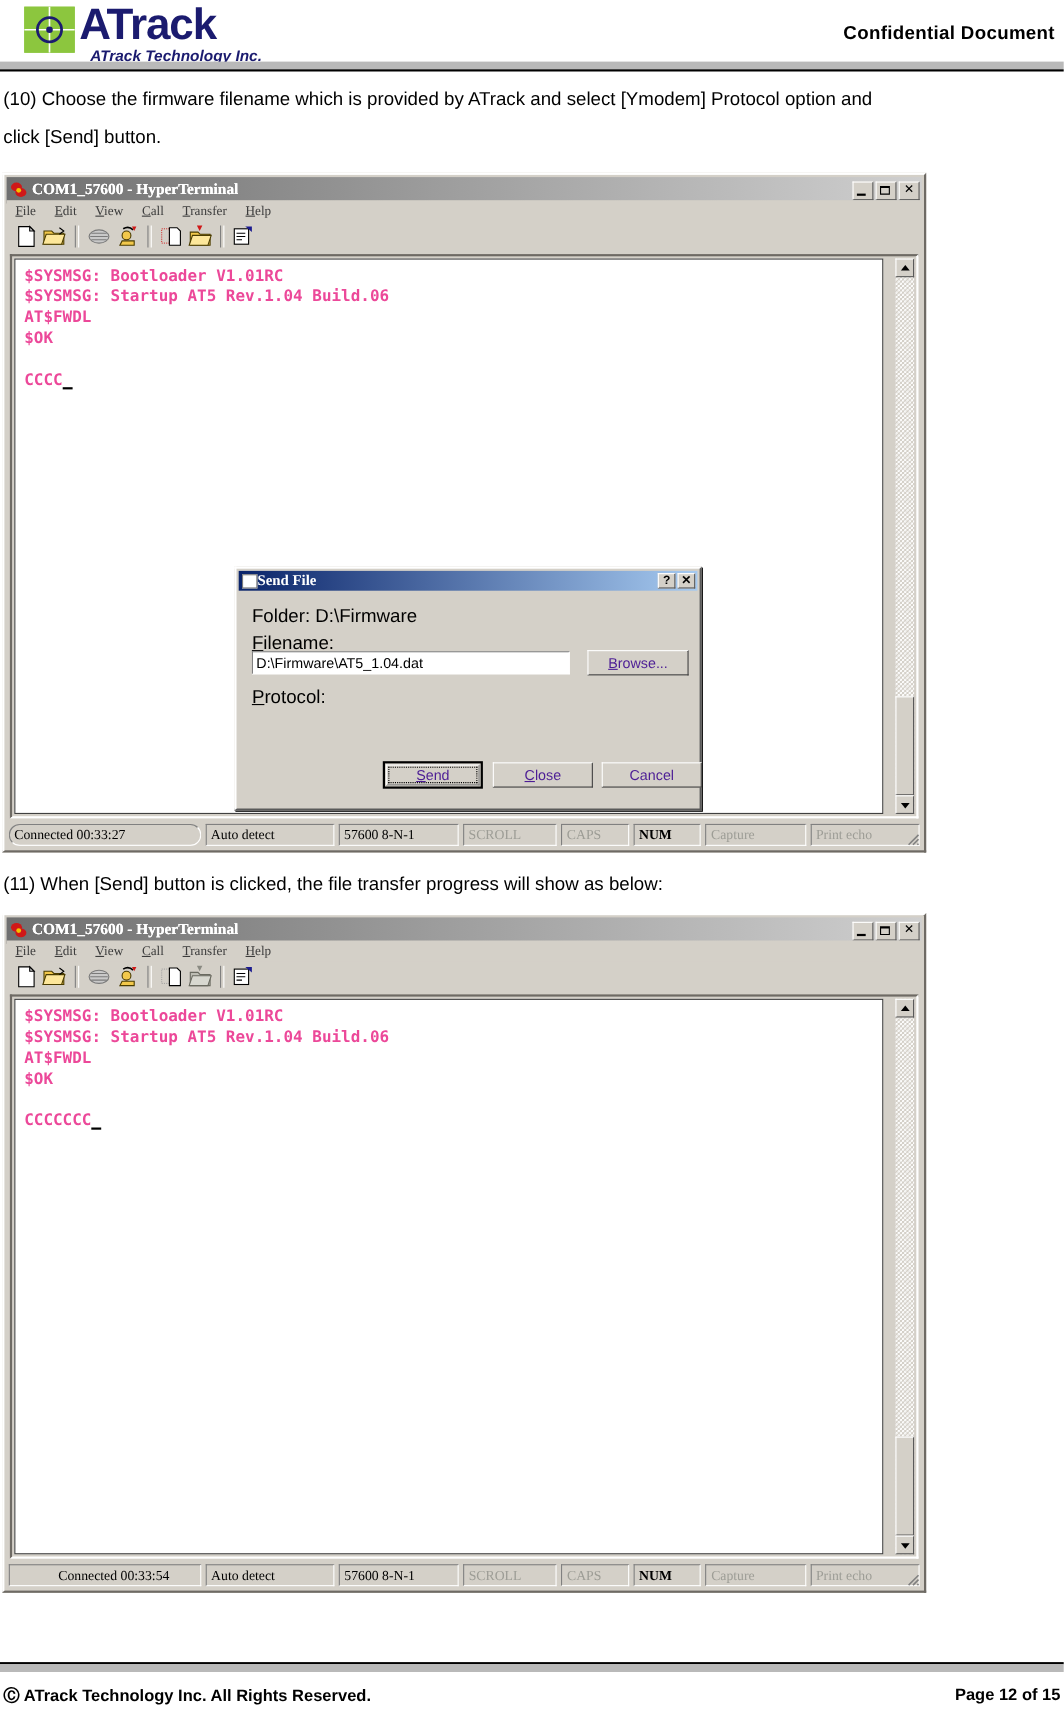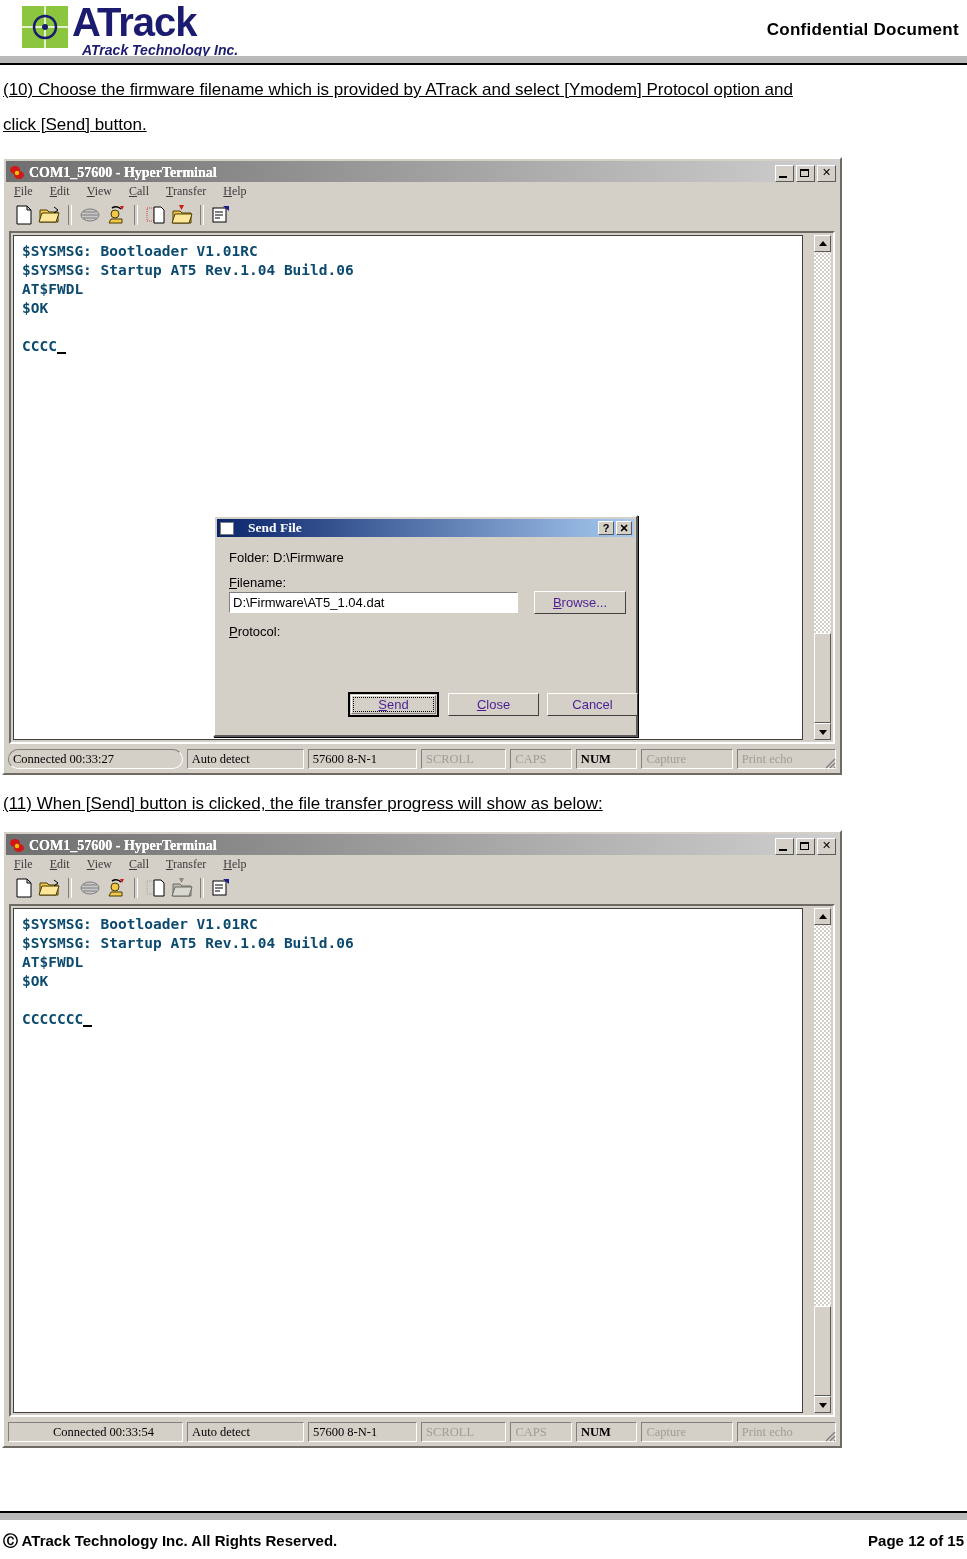--- a/index.html
+++ b/index.html
@@ -40,21 +40,21 @@
   .rule-top{
     position:absolute;left:0;top:56px;width:967px;height:7px;
     background:#b9b9b9;
   }
   .rule-top-line{
     position:absolute;left:0;top:63px;width:967px;height:2px;background:#000;
   }
   
   .para{
     position:absolute;font-size:17px;line-height:27px;
-    color:#000;white-space:nowrap;text-decoration:underline;
+    color:#000;white-space:nowrap;
   }
   #para10a{left:3px;top:76px;}
   #para10b{left:3px;top:111px;}
   #para11{left:3px;top:790px;}
   
   .hterm{
     position:absolute;
     background:#d4d0c8;
     border-top:2px solid #ffffff;
     border-left:2px solid #ffffff;
@@ -124,21 +124,21 @@
     position:absolute;left:2px;top:2px;width:790px;height:505px;
     background:#ffffff;
     border:1px solid #404040;
     box-sizing:border-box;
     overflow:hidden;
   }
   .term-text{
     position:absolute;left:8px;top:6px;
     font-family:"DejaVu Sans Mono", monospace;
     font-size:14.5px;line-height:19px;font-weight:bold;
-    color:#0c4a6e;white-space:pre;
+    color:#ec4899;white-space:pre;
   }
   .caret{
     display:inline-block;width:9px;height:2px;background:#000;
     vertical-align:bottom;margin-bottom:2px;
   }
   
   .vscroll{
     position:absolute;right:2px;top:2px;width:17px;height:505px;
     background-color:#d4d0c8;
     background-image:
@@ -197,33 +197,33 @@
     position:absolute;left:2px;top:2px;right:2px;height:18px;
     background:linear-gradient(to right,#0a246a,#a6caf0);
     display:flex;align-items:center;
   }
   .dlg-icon{
     width:14px;height:13px;margin-left:3px;flex:none;
     background:#ffffff;border:1px solid #7b7b7b;box-sizing:border-box;
   }
   .dlg-title-text{
     font-family:"Liberation Serif", serif;font-weight:bold;
-    font-size:13.5px;color:#ffffff;margin-left:14px;white-space:nowrap;
+    font-size:13.5px;color:#ffffff;margin-left:0;white-space:nowrap;
   }
   .dlg-btns{margin-left:auto;display:flex;gap:2px;padding-right:2px;}
   .dlg-btn{
     width:16px;height:14px;background:#d4d0c8;
     border-top:1px solid #ffffff;border-left:1px solid #ffffff;
     border-right:1px solid #5a5a5a;border-bottom:1px solid #5a5a5a;
     font-family:"Liberation Sans", sans-serif;font-size:11px;font-weight:bold;
     line-height:12px;text-align:center;color:#000;box-sizing:border-box;
   }
   .lbl{
     position:absolute;font-family:"Liberation Sans", sans-serif;
-    font-size:13px;color:#000;white-space:nowrap;
+    font-size:17px;color:#000;white-space:nowrap;
   }
   .lbl u{text-decoration:underline;}
   .field{
     position:absolute;background:#d4d0c8;
     border-top:1px solid #808080;border-left:1px solid #808080;
     border-right:1px solid #ffffff;border-bottom:1px solid #ffffff;
     box-sizing:border-box;
     font-family:"Liberation Sans", sans-serif;font-size:13px;
     display:flex;align-items:center;padding-left:3px;
     color:#000;white-space:nowrap;overflow:hidden;

